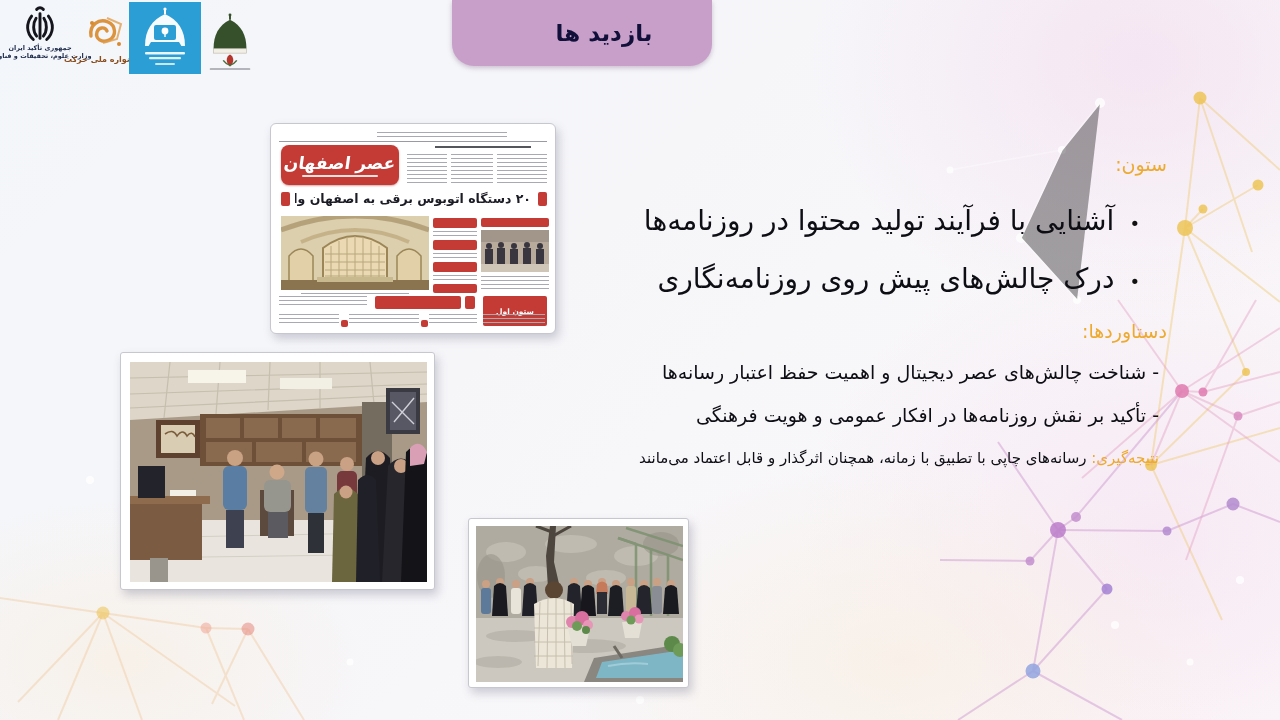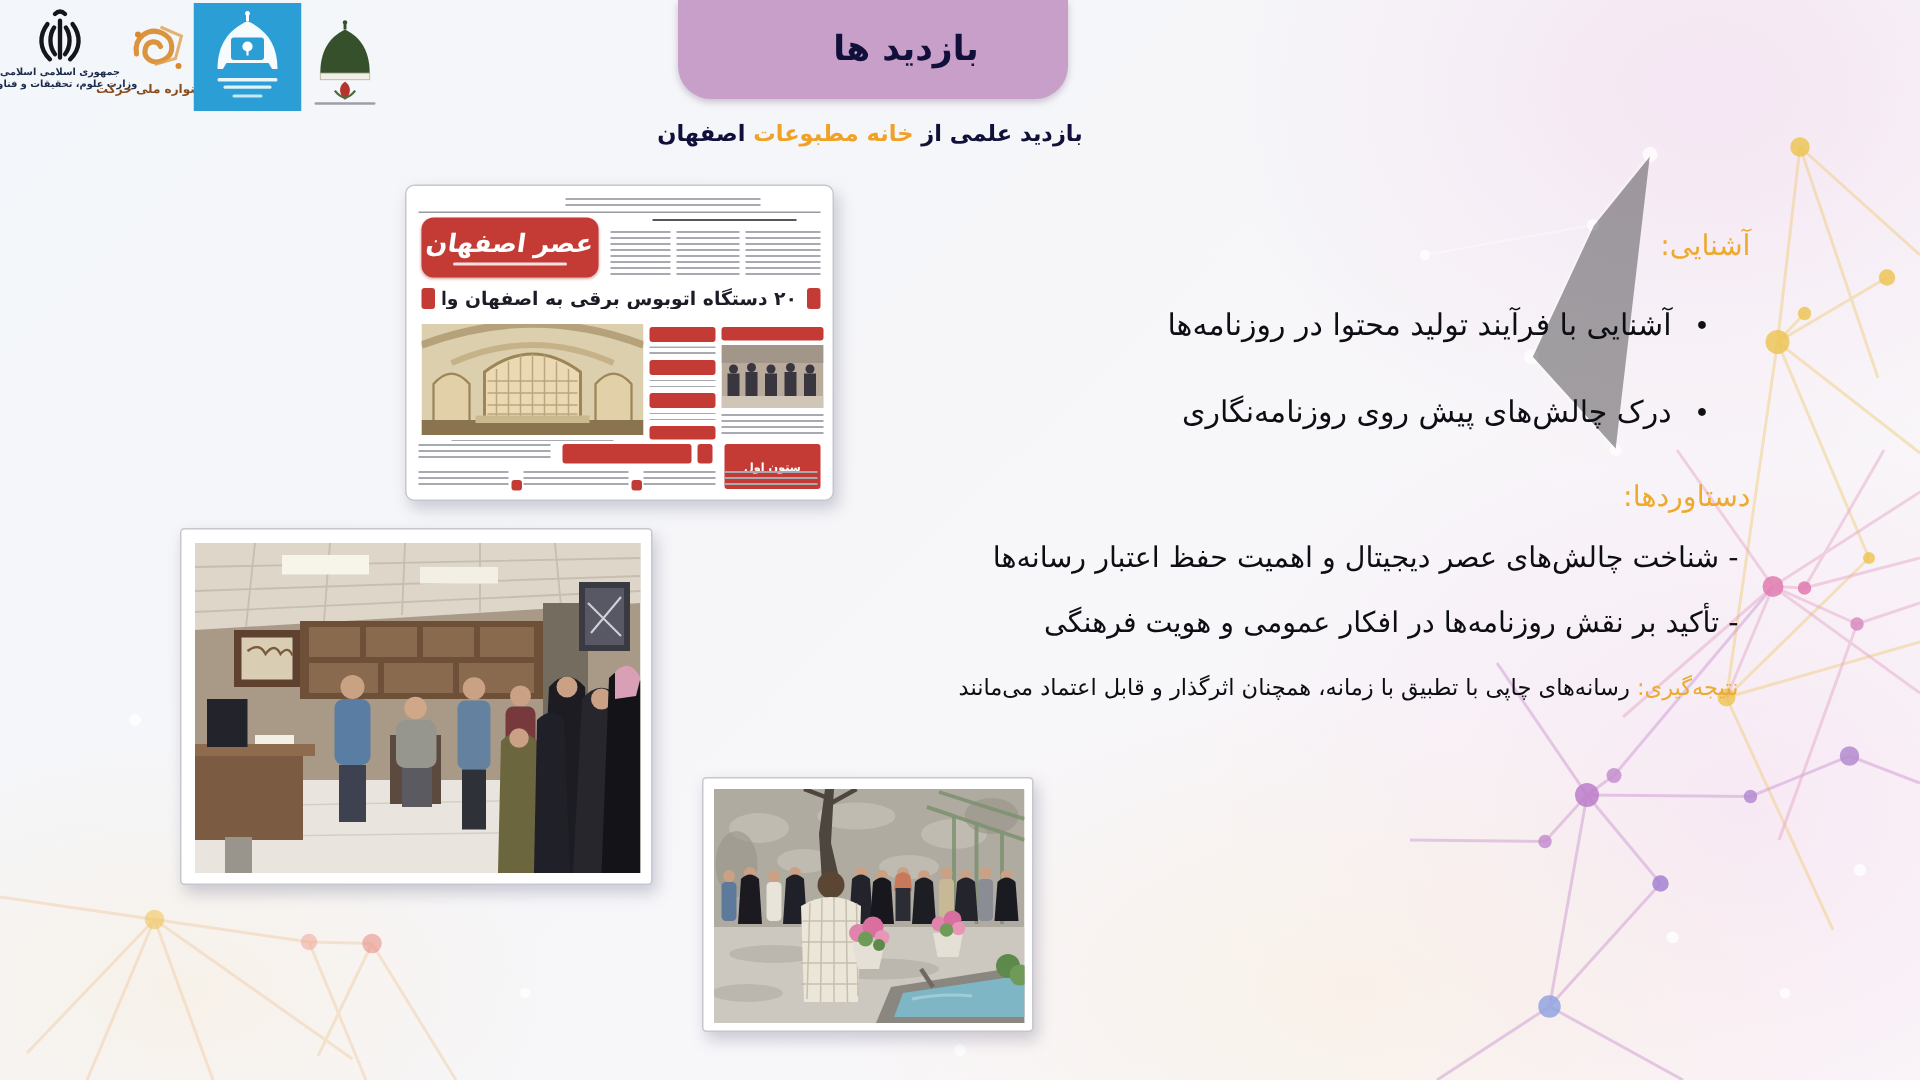--- a/index.html
+++ b/index.html
@@ -54,21 +54,21 @@
     position:absolute; top:59px; right:16px; left:16px; text-align:right; direction:rtl;
     font-size:12.5px; font-weight:bold; color:#1c1c26; white-space:nowrap; overflow:hidden;
   }
   .np-red { background:#c43a35; border-radius:2px; position:absolute; }
   .np-bar-label { color:#fff; font-size:7.5px; font-weight:bold; direction:rtl; display:flex; align-items:center; justify-content:center; height:100%; }
 
   
   .rtl-line { position:absolute; direction:rtl; white-space:nowrap; color:#0d0d14; }
   .accent { color:#edaa2f; }
   .h-accent { font-size:19px; }
-  .goal-item { font-size:20px; }
+  .goal-item { font-size:28px; }
   .goal-item::before { content:"•"; color:#111; margin-inline-end:15px; font-size:18px; }
   .ach-item { font-size:19px; }
   .concl { font-size:15px; }
 </style>
 </head>
 <body>
 
 <div class="slide">
 
   <svg class="bg-net" viewBox="0 0 1280 720">
@@ -198,21 +198,21 @@
       <svg width="40" height="38" viewBox="0 0 34 34">
         <g stroke="#15151d" fill="none" stroke-width="2.6" stroke-linecap="round">
           <path d="M14,3 q3,-3 6,0"></path>
           <path d="M17,7 L17,29"></path>
           <path d="M13.5,11 C10.5,15.5 10.5,22.5 14,27"></path>
           <path d="M20.5,11 C23.5,15.5 23.5,22.5 20,27"></path>
           <path d="M9.5,9 C4.5,15.5 4.5,24 11,30"></path>
           <path d="M24.5,9 C29.5,15.5 29.5,24 23,30"></path>
         </g>
       </svg>
-      <div class="logo-caption">جمهوری اسلامی اسلامی</div>
+      <div class="logo-caption">جمهوری تأکید ایران</div>
       <div class="logo-caption">وزارت علوم، تحقیقات و فناوری</div>
     </div>
 
     <div class="logo" style="left:68px; top:12px; width:60px;">
       <svg width="42" height="40" viewBox="0 0 42 40">
         <g stroke="#d98a2e" fill="none" stroke-width="3.4" stroke-linecap="round" opacity=".92">
           <path d="M8,22 C6,11 16,4 25,8 C33,11.5 34,22 26,26 C19,29.5 12,25 14,18 C15.5,13 22,12.5 24,17"></path>
         </g>
         <g stroke="#e0a050" fill="none" stroke-width="2" opacity=".8">
           <path d="M24,4 L38,10 L34,25 L20,29"></path>
@@ -247,23 +247,20 @@
         <rect x="8" y="38" width="34" height="4.5" fill="#f2efe6" stroke="#b9b4a4" stroke-width=".6"></rect>
         <path d="M25,44 C21.5,46 20.5,50.5 23,54 L25,56.5 L27,54 C29.5,50.5 28.5,46 25,44 Z" fill="#b5342c"></path>
         <path d="M18,50 q3,4 7,5 M32,50 q-3,4 -7,5" stroke="#4e6a3a" stroke-width="1.6" fill="none"></path>
         <rect x="4" y="58" width="42" height="1.8" rx="1" fill="#8a8a92" opacity=".8"></rect>
       </svg>
     </div>
   </div>
 
   <div class="title-box">
     <div class="title-text">بازدید ها</div>
-  </div>
-  <div class="subtitle">
-    <span>بازدید علمی از </span><span class="hl">خانه مطبوعات</span><span> اصفهان</span>
   </div>
 
   <div class="photo-card newspaper">
     <div class="np-inner">
       <div class="tl abs" style="right:40px; top:0; width:130px; height:6px;"></div>
       <div class="np-rule"></div>
 
       <div class="np-masthead">
         <div class="np-masthead-text">عصر اصفهان</div>
         <div class="np-masthead-sub"></div>
@@ -502,21 +499,21 @@
 
       <polygon points="118,132 207,118 207,156 108,156" fill="#8a8680"></polygon>
       <polygon points="126,136 207,124 207,152 120,152" fill="#7fb6c6"></polygon>
       <path d="M132,140 q20,-4 40,-2" stroke="#a8d2dc" stroke-width="2" fill="none" opacity=".8"></path>
       <circle cx="196" cy="118" r="8" fill="#5d8a4a"></circle>
         <circle cx="204" cy="124" r="7" fill="#6f9b58"></circle>
       <path d="M138,120 L146,132" stroke="#6e6a62" stroke-width="3"></path>
     </svg>
   </div>
 
-  <div class="rtl-line h-accent accent" style="right:113px; top:153px;">آشنایی:</div>
+  <div class="rtl-line h-accent accent" style="right:113px; top:153px;">ستون:</div>
   <div class="rtl-line goal-item" style="right:140px; top:204px;"><span>آشنایی با فرآیند تولید محتوا در روزنامه‌ها</span></div>
   <div class="rtl-line goal-item" style="right:140px; top:262px;"><span>درک چالش‌های پیش روی روزنامه‌نگاری</span></div>
 
   <div class="rtl-line h-accent accent" style="right:113px; top:320px;">دستاوردها:</div>
   <div class="rtl-line ach-item" style="right:121px; top:361px;margin-left:21px;">- شناخت چالش‌های عصر دیجیتال و اهمیت حفظ اعتبار رسانه‌ها</div>
   <div class="rtl-line ach-item" style="right:121px; top:404px;">- تأکید بر نقش روزنامه‌ها در افکار عمومی و هویت فرهنگی</div>
 
   <div class="rtl-line concl" style="right:121px; top:449px;">
     <span class="accent">نتیجه‌گیری:</span><span> رسانه‌های چاپی با تطبیق با زمانه، همچنان اثرگذار و قابل اعتماد می‌مانند</span>
   </div>

